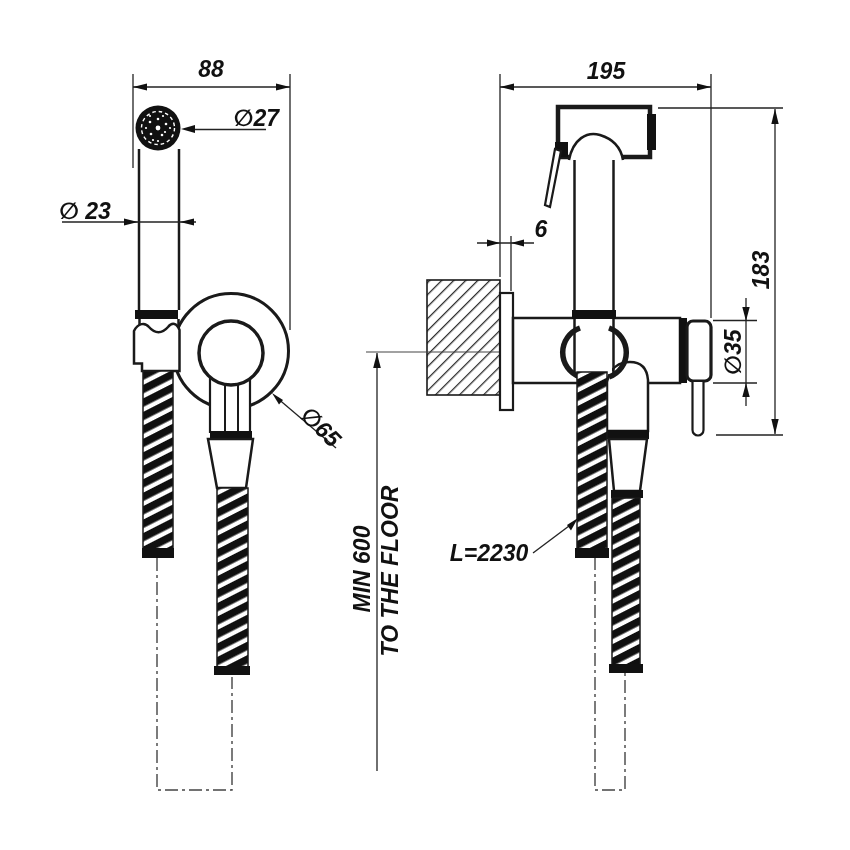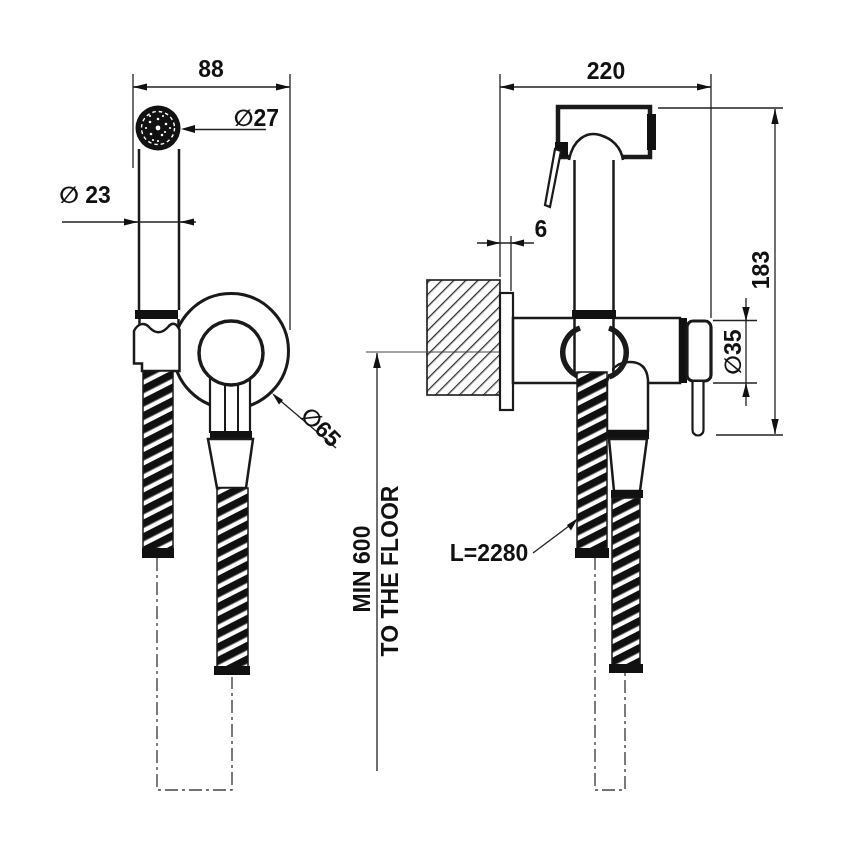--- a/index.html
+++ b/index.html
@@ -1,17 +1,17 @@
 <!DOCTYPE html>
 <html><head>
 <meta charset="utf-8">
 <style>
   html,body{margin:0;padding:0;background:#fff;}
   #stage{position:relative;width:850px;height:850px;background:#fff;overflow:hidden;
-         font-family:"Liberation Sans","DejaVu Sans",sans-serif;}
+         font-family:"Liberation Sans","DejaVu Sans",sans-serif;font-style:italic;}
   #stage svg{position:absolute;left:0;top:0;}
   .lbl{position:absolute;font-weight:bold;font-size:23px;line-height:26px;color:#111;
        text-align:center;white-space:nowrap;}
   .rot-ccw{transform:rotate(-90deg);}
   .rot-45{transform:rotate(45deg);}
 </style>
 </head>
 <body>
 
 <div id="stage">
@@ -177,22 +177,22 @@
 
     <g stroke="#222" stroke-width="1.3">
       <line x1="533" y1="553" x2="573" y2="523"></line>
       <polygon points="578,518 567,525 571,530.5" fill="#111" stroke="none"></polygon>
     </g>
   </g>
 </svg>
 
 <div class="lbl" style="left:171px;top:56px;width:80px;">88</div>
 <div class="lbl" style="left:199px;top:105px;width:80px;text-align:right;">∅27</div>
-<div class="lbl" style="left:45px;top:182px;width:80px;">∅ 23</div>
+<div class="lbl" style="left:45px;top:198px;width:80px;">∅ 23</div>
 <div class="lbl rot-45" style="left:281px;top:414px;width:80px;">∅65</div>
-<div class="lbl" style="left:566px;top:58px;width:80px;">220</div>
+<div class="lbl" style="left:566px;top:58px;width:80px;">195</div>
 <div class="lbl" style="left:521px;top:216px;width:40px;">6</div>
 <div class="lbl rot-ccw" style="left:721px;top:257px;width:80px;">183</div>
 <div class="lbl rot-ccw" style="left:693px;top:339px;width:80px;">∅35</div>
-<div class="lbl" style="left:439px;top:540px;width:100px;">L=2280</div>
+<div class="lbl" style="left:439px;top:540px;width:100px;">L=2230</div>
 <div class="lbl rot-ccw" style="left:302px;top:556px;width:120px;">MIN 600</div>
 <div class="lbl rot-ccw" style="left:300px;top:558px;width:180px;">TO THE FLOOR</div>
 </div>
 
 </body></html>

